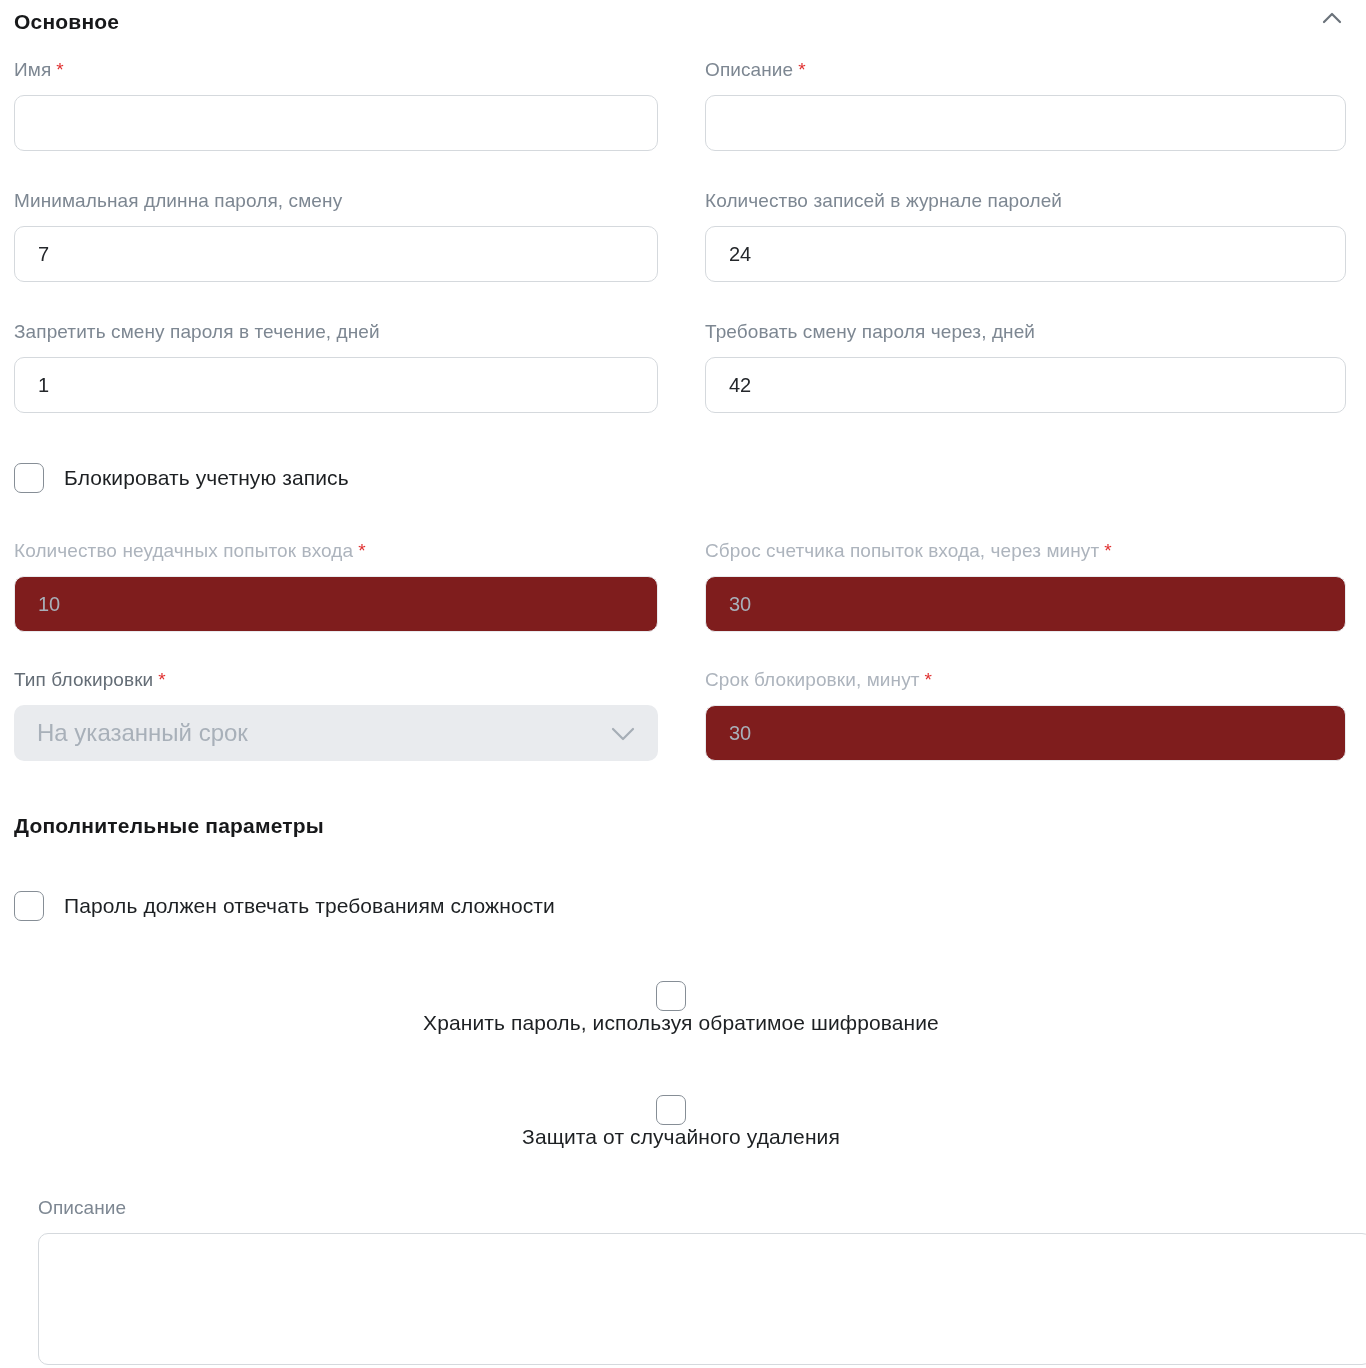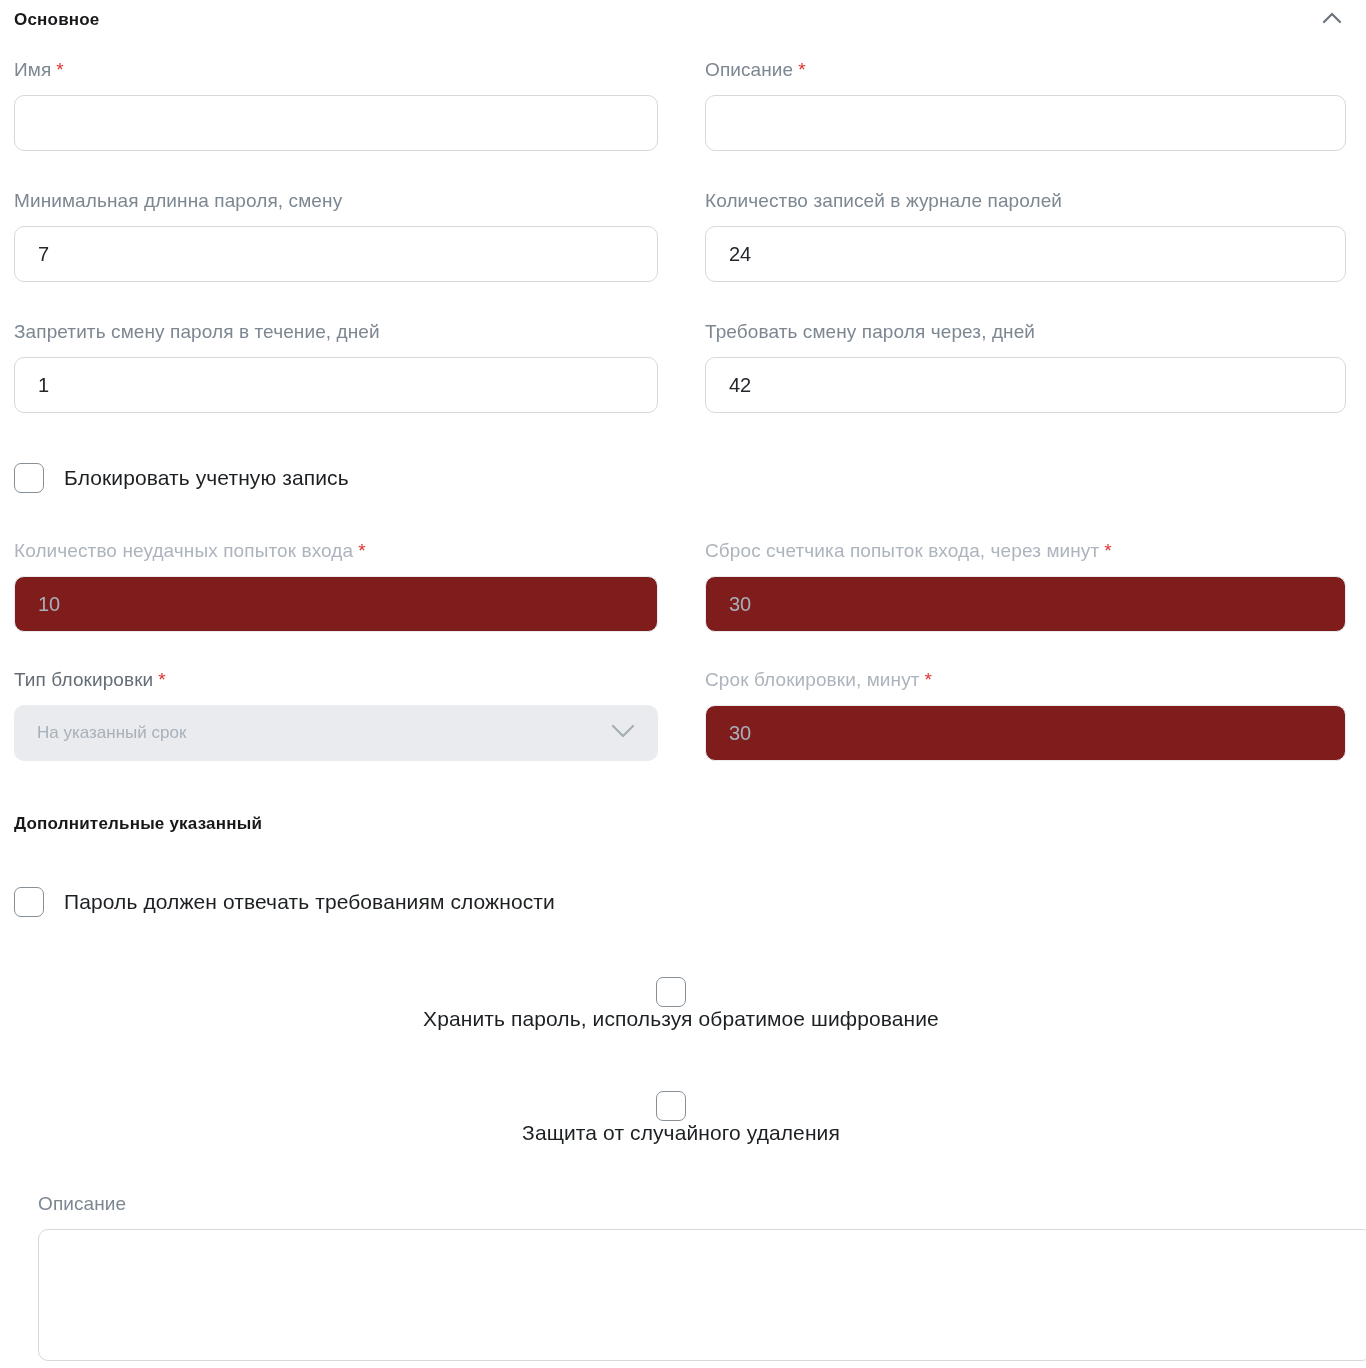--- a/index.html
+++ b/index.html
@@ -11,21 +11,21 @@
     overflow: hidden;
   }
   .page { padding: 10px 18px 0 14px; width: 1366px; }
 
   
   .section-header {
     display: flex; justify-content: space-between; align-items: flex-start;
     height: 24px;
   }
   .section-title {
-    font-size: 17px; font-weight: bold; color: #17181a; letter-spacing: .2px;
+    font-size: 21px; font-weight: bold; color: #17181a; letter-spacing: .2px;
   }
   .collapse-btn {
     background: none; border: none; cursor: pointer; padding: 2px 4px; margin-right: 2px;
   }
 
   
   .grid { display: grid; grid-template-columns: 644px 641px; column-gap: 47px; }
 
   
   .field { display: block; }
@@ -50,21 +50,21 @@
   }
   textarea.text-input {
     height: 132px; padding: 14px 23px; resize: none; display: block;
   }
 
   
   .select {
     width: 100%; height: 56px;
     border-radius: 10px; background: #e9ebee;
     display: flex; align-items: center; justify-content: space-between;
-    padding: 0 23px; color: #a8b0b9; font-size: 17px;
+    padding: 0 23px; color: #a8b0b9; font-size: 24px;
   }
 
   
   .checkbox-row { display: flex; align-items: center; }
   .mt-cb-first { margin-top: 50px; }
   .mt-cb-block { margin-top: 53px; }
   .mt-cb { margin-top: 60px; flex-direction: column; }
   .checkbox {
     width: 30px; height: 30px; flex: none;
     border: 1.5px solid #868e96; border-radius: 7px;
@@ -153,21 +153,21 @@
         </span>
       </div>
     </div>
     <div class="field" style="margin-top:37px">
       <span class="label dim"><span>Срок блокировки, минут</span><span class="req">*</span></span>
       <input class="text-input" type="text" disabled="" value="30" style="">
     </div>
   </div>
 
   <div class="mt-additional">
-    <span class="section-title">Дополнительные указанный</span>
+    <span class="section-title">Дополнительные параметры</span>
   </div>
 
   <div class="checkbox-row mt-cb-block">
     <span class="checkbox"></span>
     <span class="checkbox-label">Пароль должен отвечать требованиям сложности</span>
   </div>
 
   <div class="checkbox-row mt-cb">
     <span class="checkbox"></span>
     <span class="checkbox-label">Хранить пароль, используя обратимое шифрование</span>

